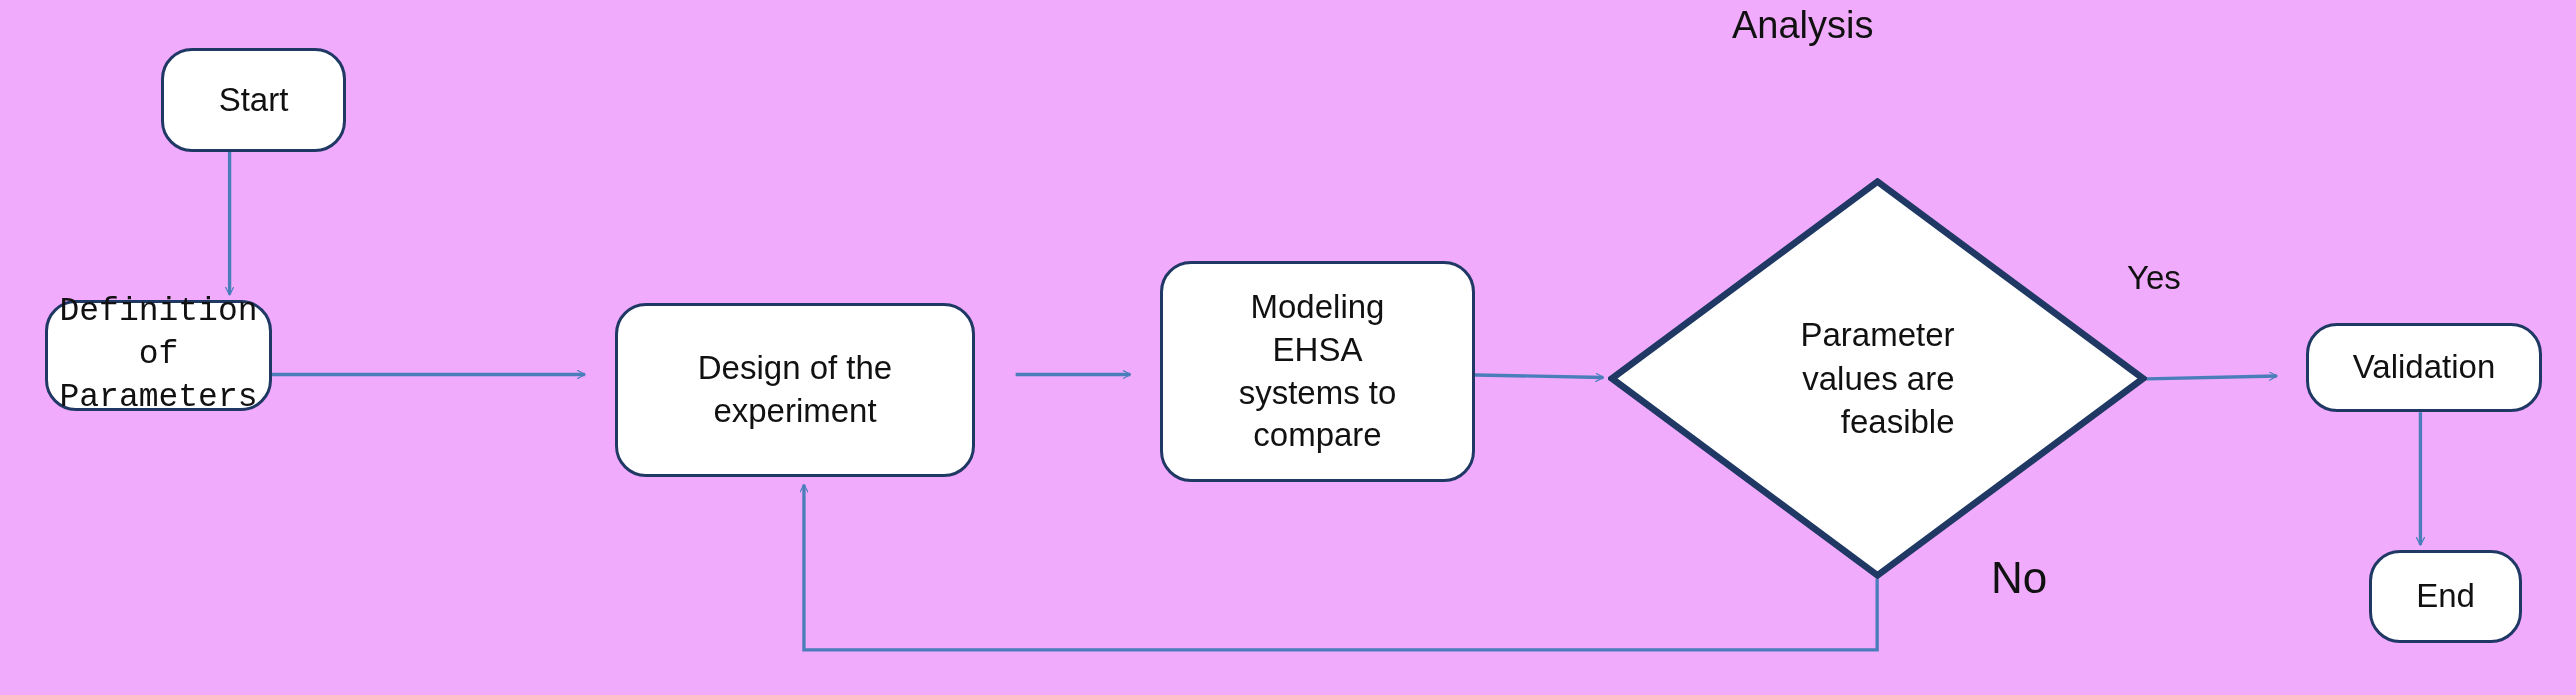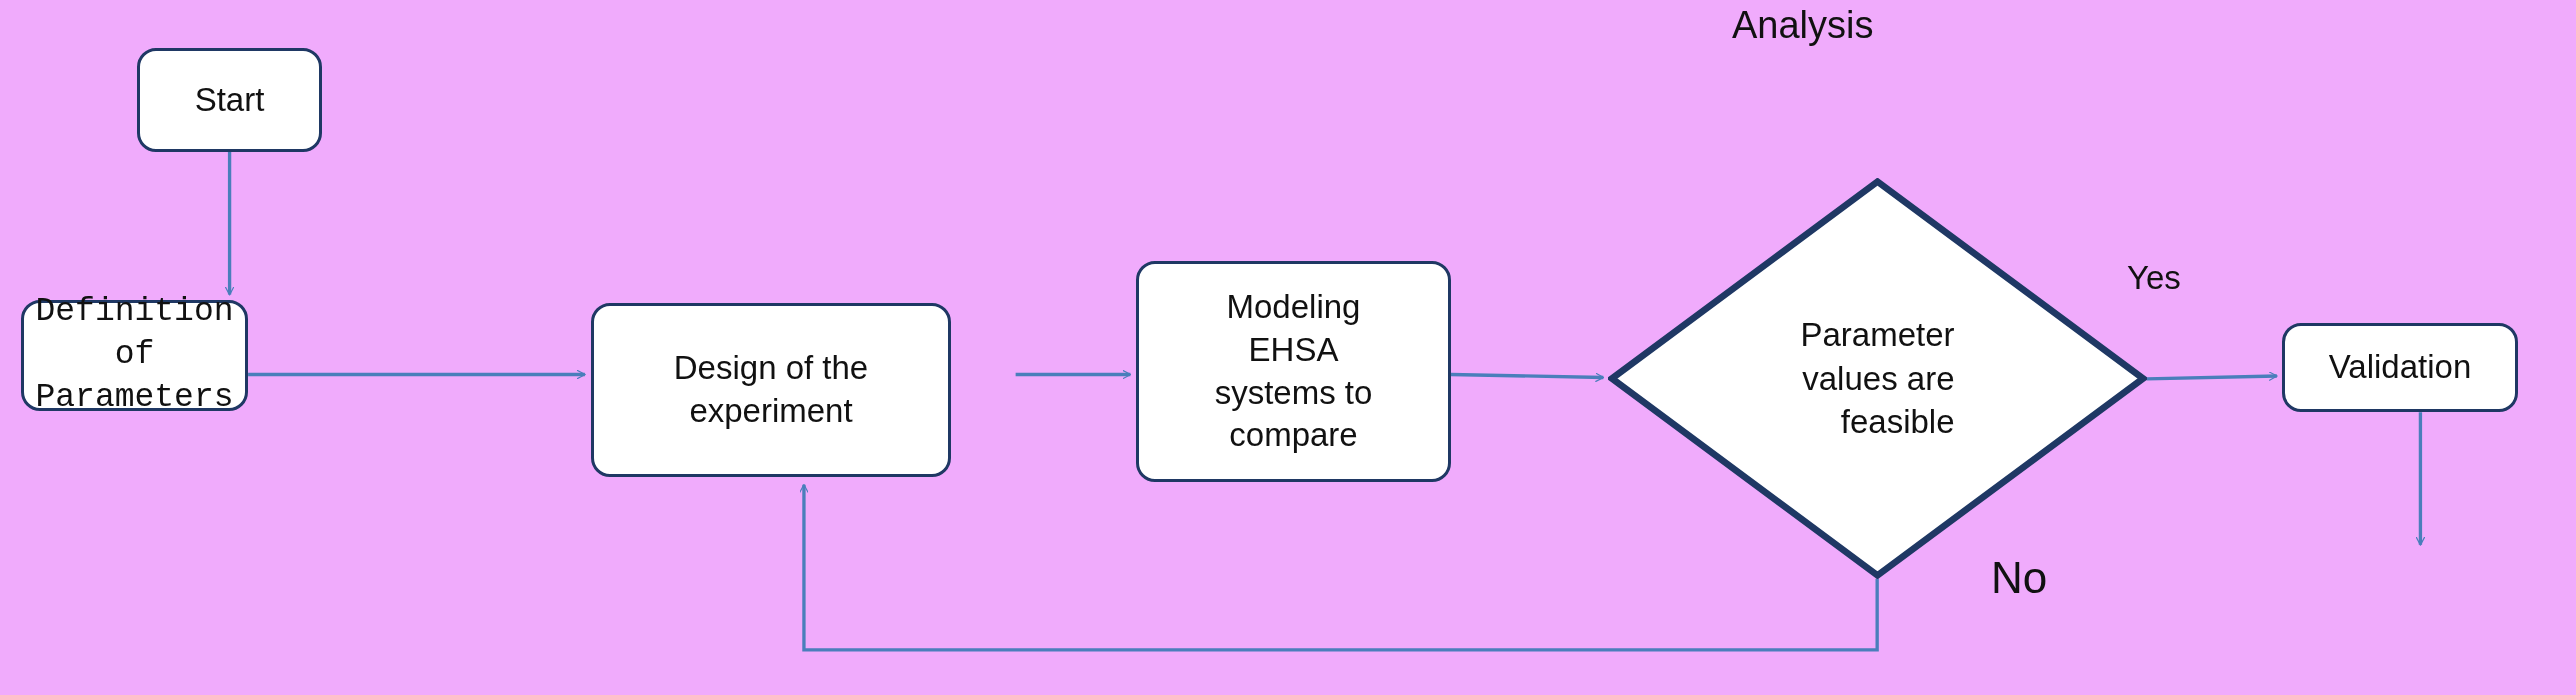--- a/index.html
+++ b/index.html
@@ -25,28 +25,29 @@
     top: 0;
     width: 2576px;
     height: 695px;
     pointer-events: none;
   }
   .node {
     position: absolute;
     box-sizing: border-box;
     background: #ffffff;
     border: 3.7px solid #1F3864;
-    border-radius: 19px;
+    border-radius: 31px;
     display: flex;
     align-items: center;
     justify-content: center;
     text-align: center;
     color: #111111;
     line-height: 1.30;
     z-index: 3;
+    margin-left: 24px;
   }
   .node-label {
     display: block;
     white-space: pre-line;
     padding: 0 7.4px;
   }
 
   
   #node-start {
     left: 137px; top: 48px; width: 185px; height: 104px;
@@ -183,15 +184,18 @@
     </svg>
     <div class="diamond-text">Parameter
 values are
 feasible</div>
   </div>
 
   <div class="node" id="node-validation">
     <span class="node-label">Validation</span>
   </div>
 
+  <div class="node" id="node-end">
+    <span class="node-label">End</span>
+  </div>
 
 </div>
 
 
 </body></html>

